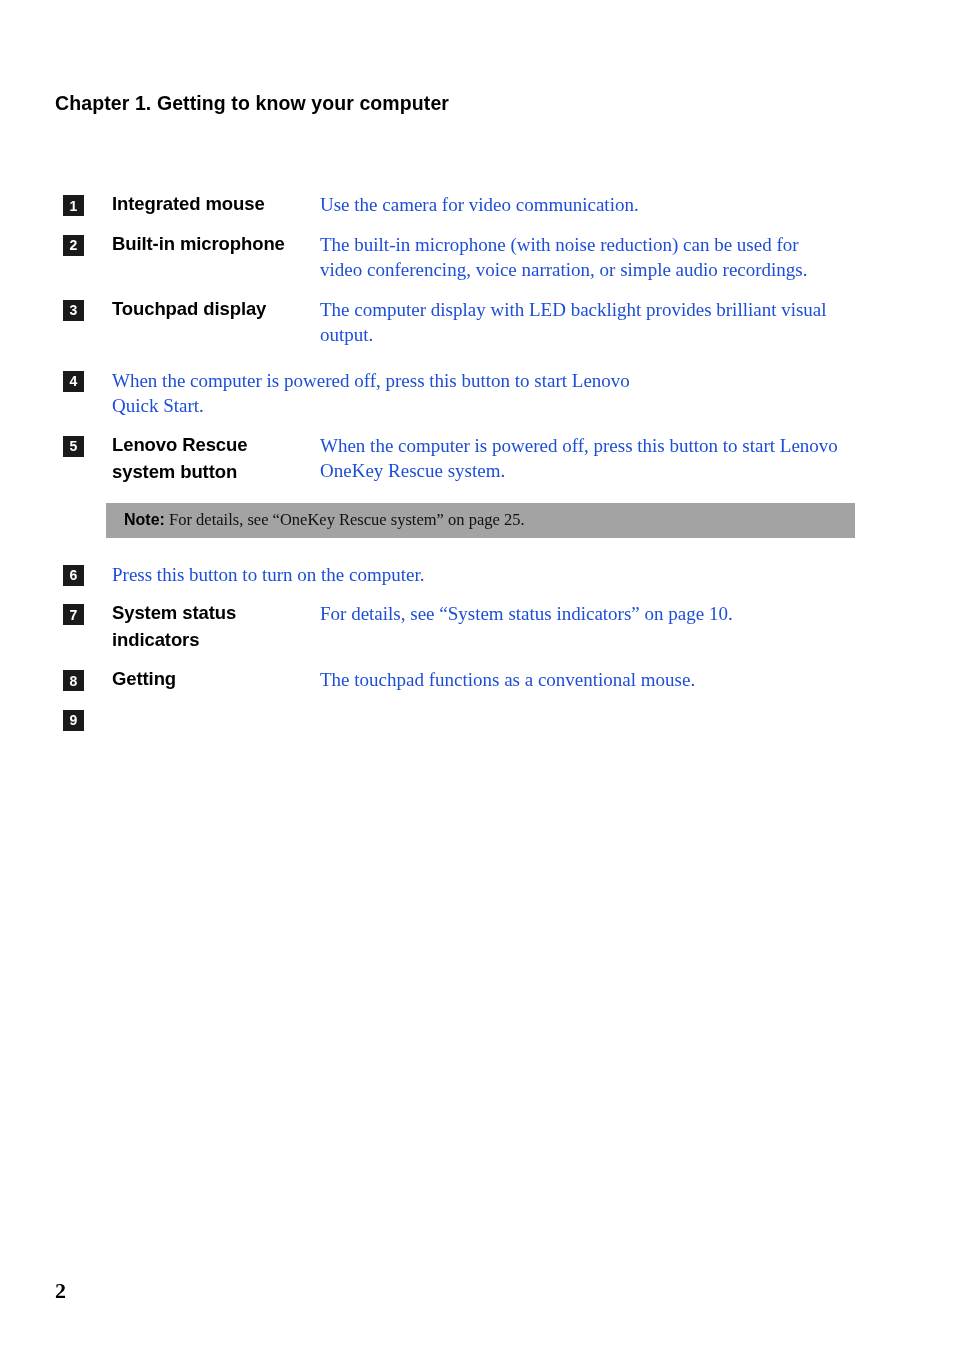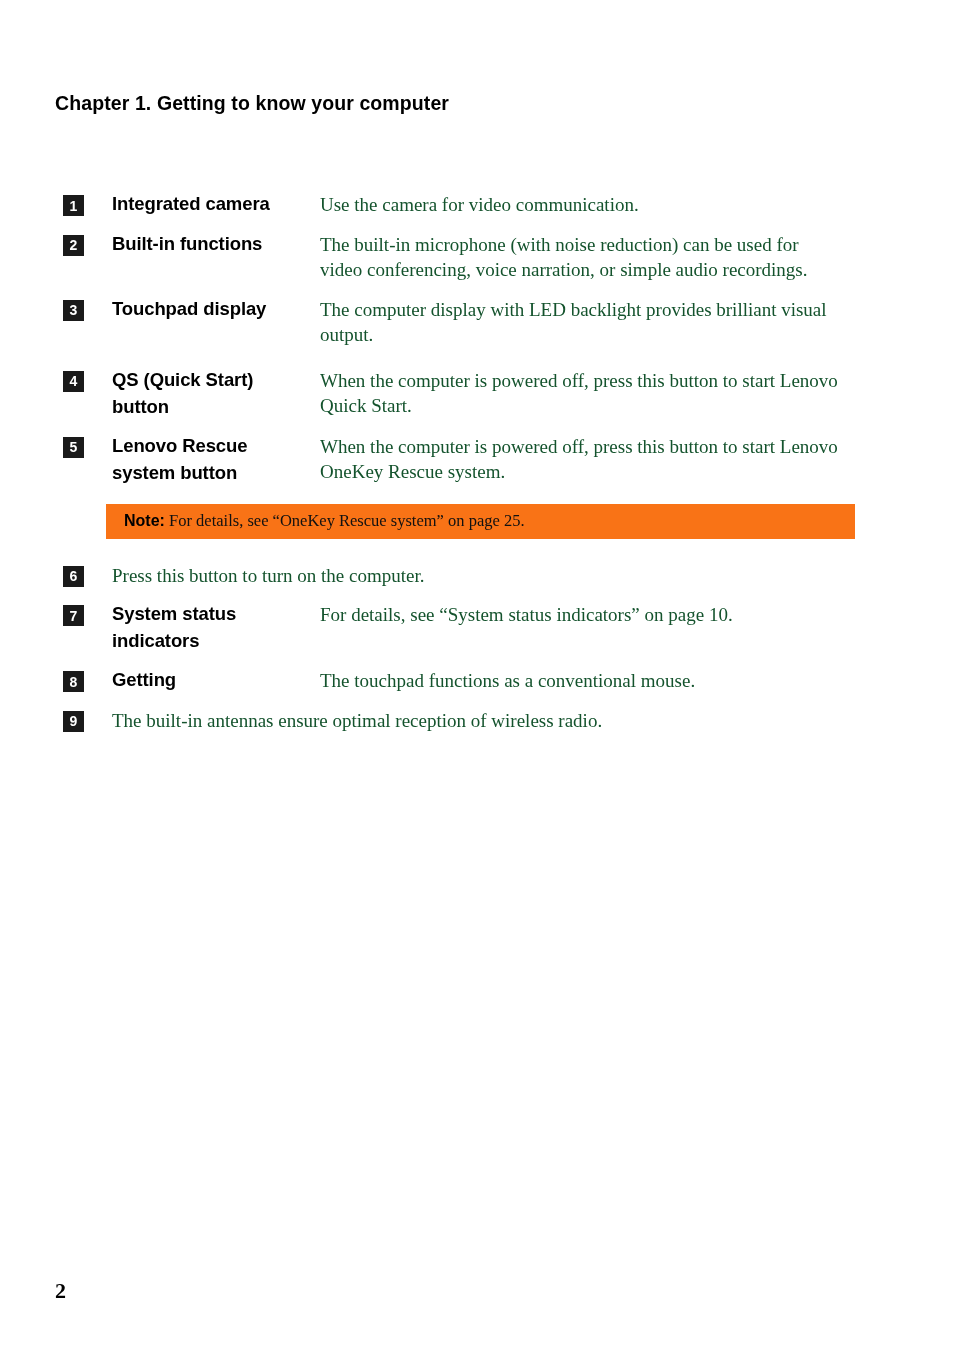--- a/index.html
+++ b/index.html
@@ -91,36 +91,36 @@
   }
 
   .desc-cell {
     flex: 1 1 auto;
     width: 545px;
     max-width: 545px;
     box-sizing: border-box;
     font-family: "Liberation Serif", serif;
     font-size: 19px;
     line-height: 25.5px;
-    color: #14532d;
+    color: #1d4ed8;
     padding-top: 2px;
     padding-right: 20px;
   }
 
   
   .row-gap-sm { height: 12px; }
   .row-gap-md { height: 18px; }
   .row-gap-lg { height: 22px; }
 
   
   .note-box {
     position: relative;
     margin-left: 106px;
     width: 749px;
-    background: #f97316;
+    background: #a3a3a3;
     box-sizing: border-box;
     padding: 7px 0 8px 18px;
     font-family: "Liberation Serif", serif;
     font-size: 16.5px;
     line-height: 20px;
     color: #111111;
   }
   .note-box .note-word {
     font-family: "Liberation Sans", sans-serif;
     font-weight: bold;
@@ -148,48 +148,47 @@
 <div class="page">
 
   <div class="chapter-heading">Chapter 1. Getting to know your computer</div>
 
   <div class="feature-table">
 
     <div class="feature-row">
       <div class="badge-cell">
         <span class="badge">1</span>
       </div>
-      <div class="label-cell">Integrated camera</div>
+      <div class="label-cell">Integrated mouse</div>
       <div class="desc-cell">Use the camera for video communication.</div>
     </div>
     <div class="row-gap-sm"></div>
 
     <div class="feature-row">
       <div class="badge-cell">
         <span class="badge">2</span>
       </div>
-      <div class="label-cell">Built-in functions</div>
+      <div class="label-cell">Built-in microphone</div>
       <div class="desc-cell">The built-in microphone (with noise reduction) can be used for video conferencing, voice narration, or simple audio recordings.</div>
     </div>
     <div class="row-gap-sm"></div>
 
     <div class="feature-row">
       <div class="badge-cell">
         <span class="badge">3</span>
       </div>
       <div class="label-cell">Touchpad display</div>
       <div class="desc-cell">The computer display with LED backlight provides brilliant visual output.</div>
     </div>
     <div class="row-gap-md"></div>
 
     <div class="feature-row">
       <div class="badge-cell">
         <span class="badge">4</span>
       </div>
-      <div class="label-cell">QS (Quick Start) button</div>
       <div class="desc-cell">When the computer is powered off, press this button to start Lenovo Quick Start.</div>
     </div>
     <div class="row-gap-sm"></div>
 
     <div class="feature-row">
       <div class="badge-cell">
         <span class="badge">5</span>
       </div>
       <div class="label-cell">Lenovo Rescue system button</div>
       <div class="desc-cell">When the computer is powered off, press this button to start Lenovo OneKey Rescue system.</div>
@@ -224,20 +223,19 @@
       </div>
       <div class="label-cell">Getting</div>
       <div class="desc-cell">The touchpad functions as a conventional mouse.</div>
     </div>
     <div class="row-gap-sm"></div>
 
     <div class="feature-row">
       <div class="badge-cell">
         <span class="badge">9</span>
       </div>
-      <div class="desc-cell">The built-in antennas ensure optimal reception of wireless radio.</div>
     </div>
 
   </div>
 
   <div class="page-number">2</div>
 
 </div>
 
 </body></html>

